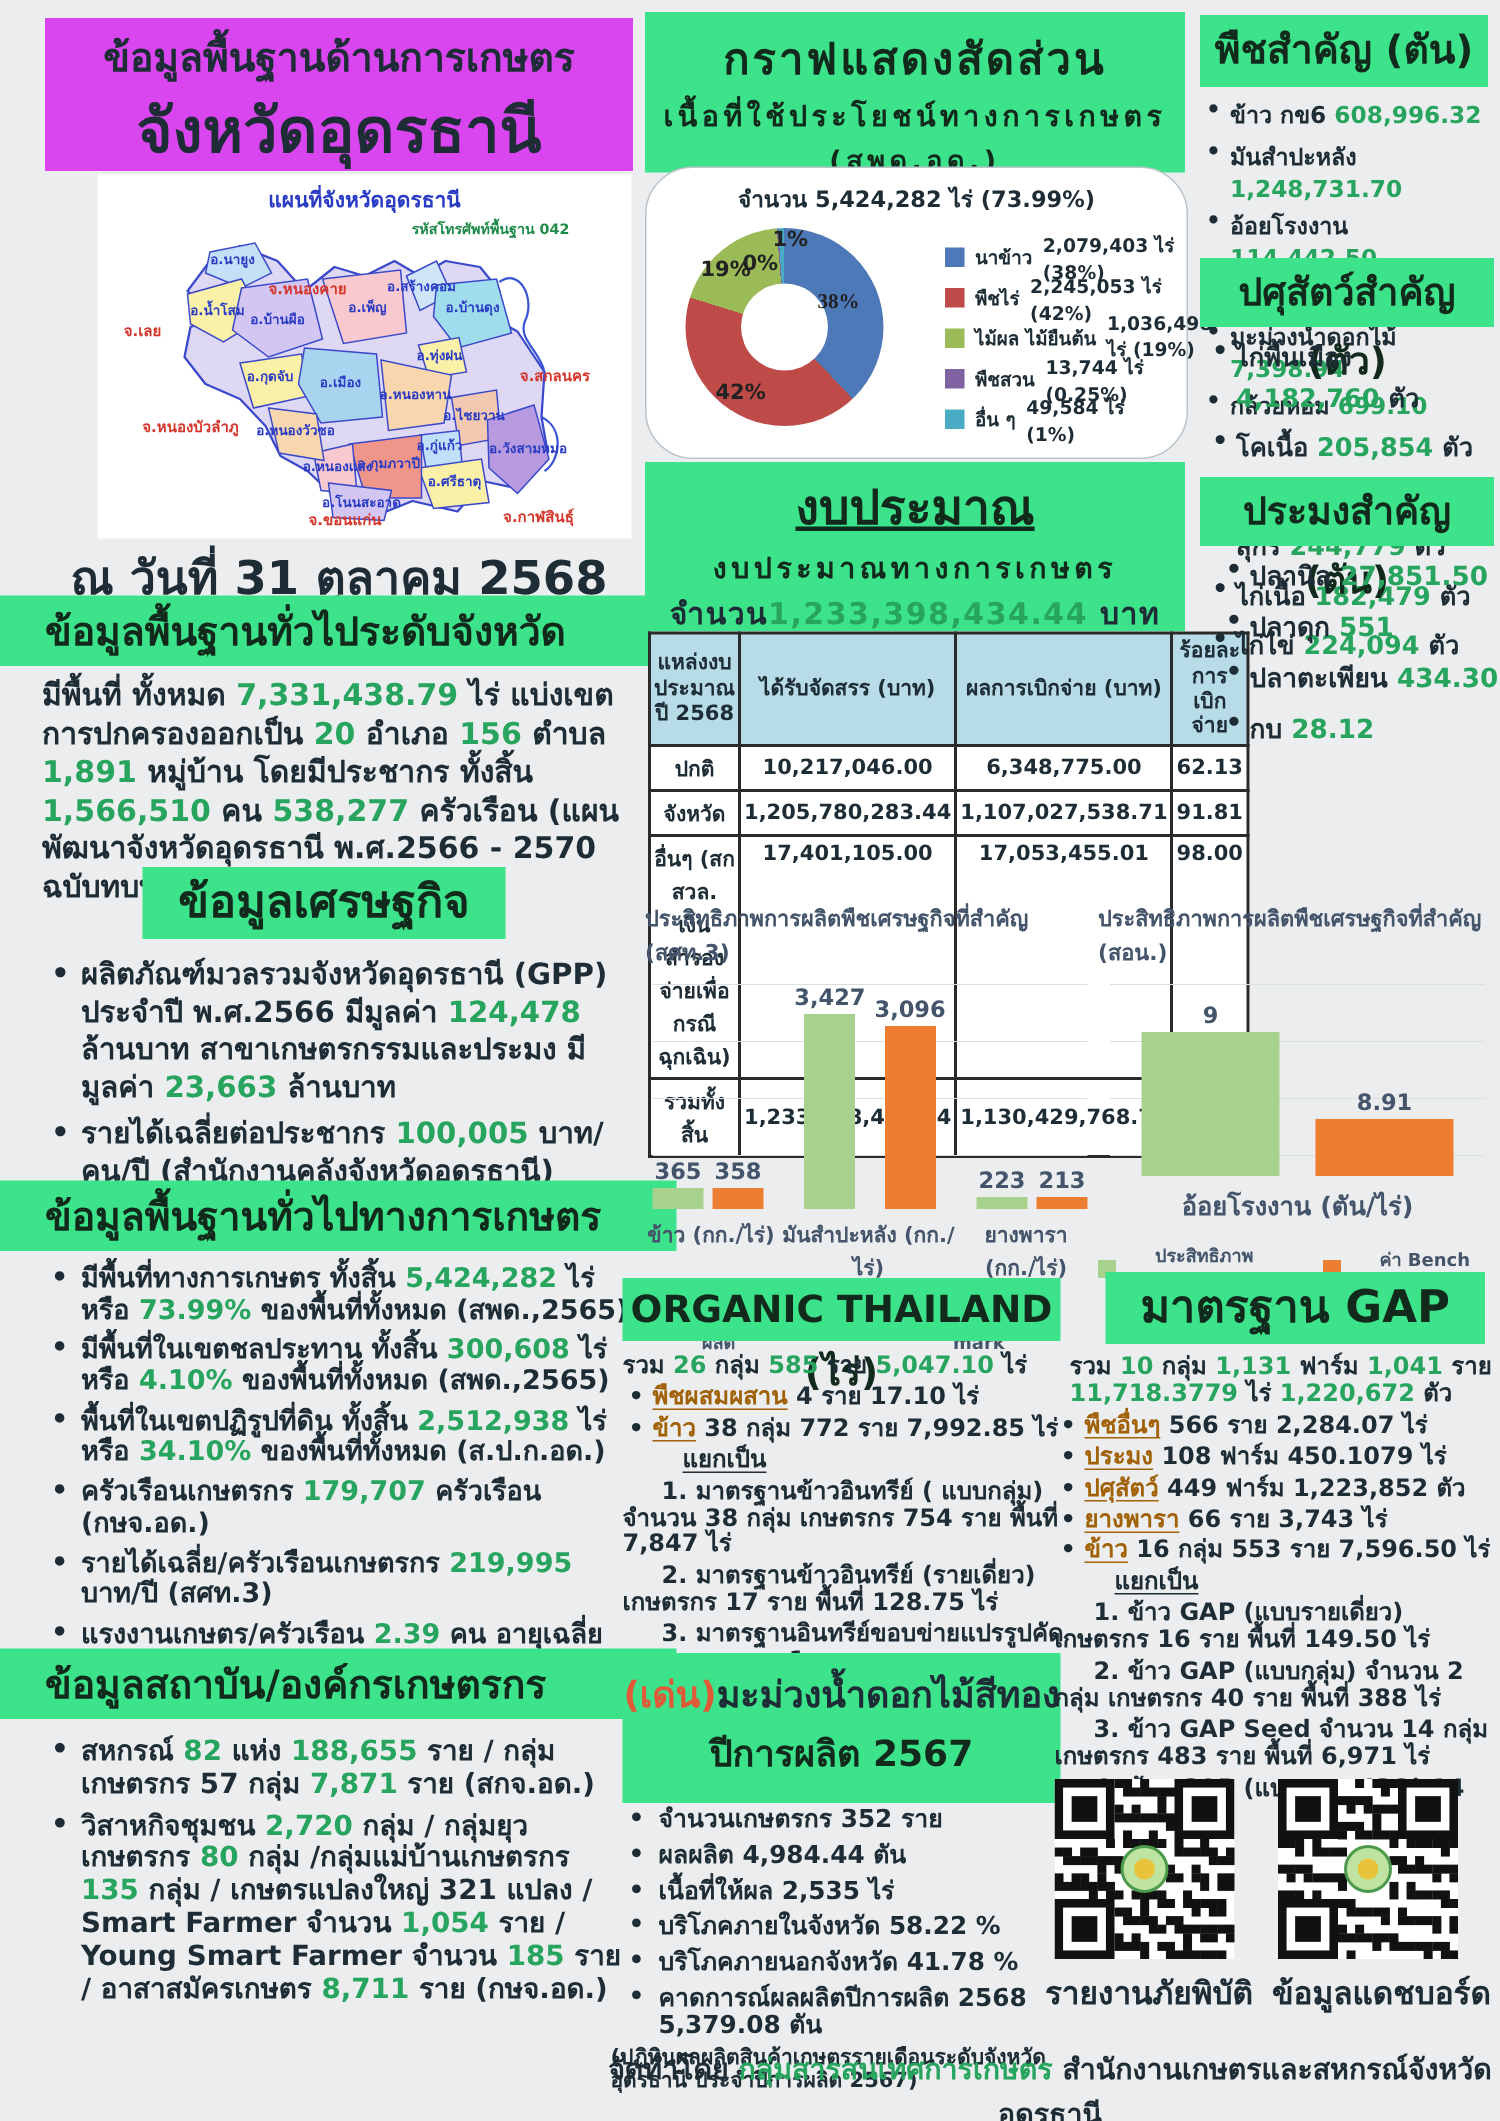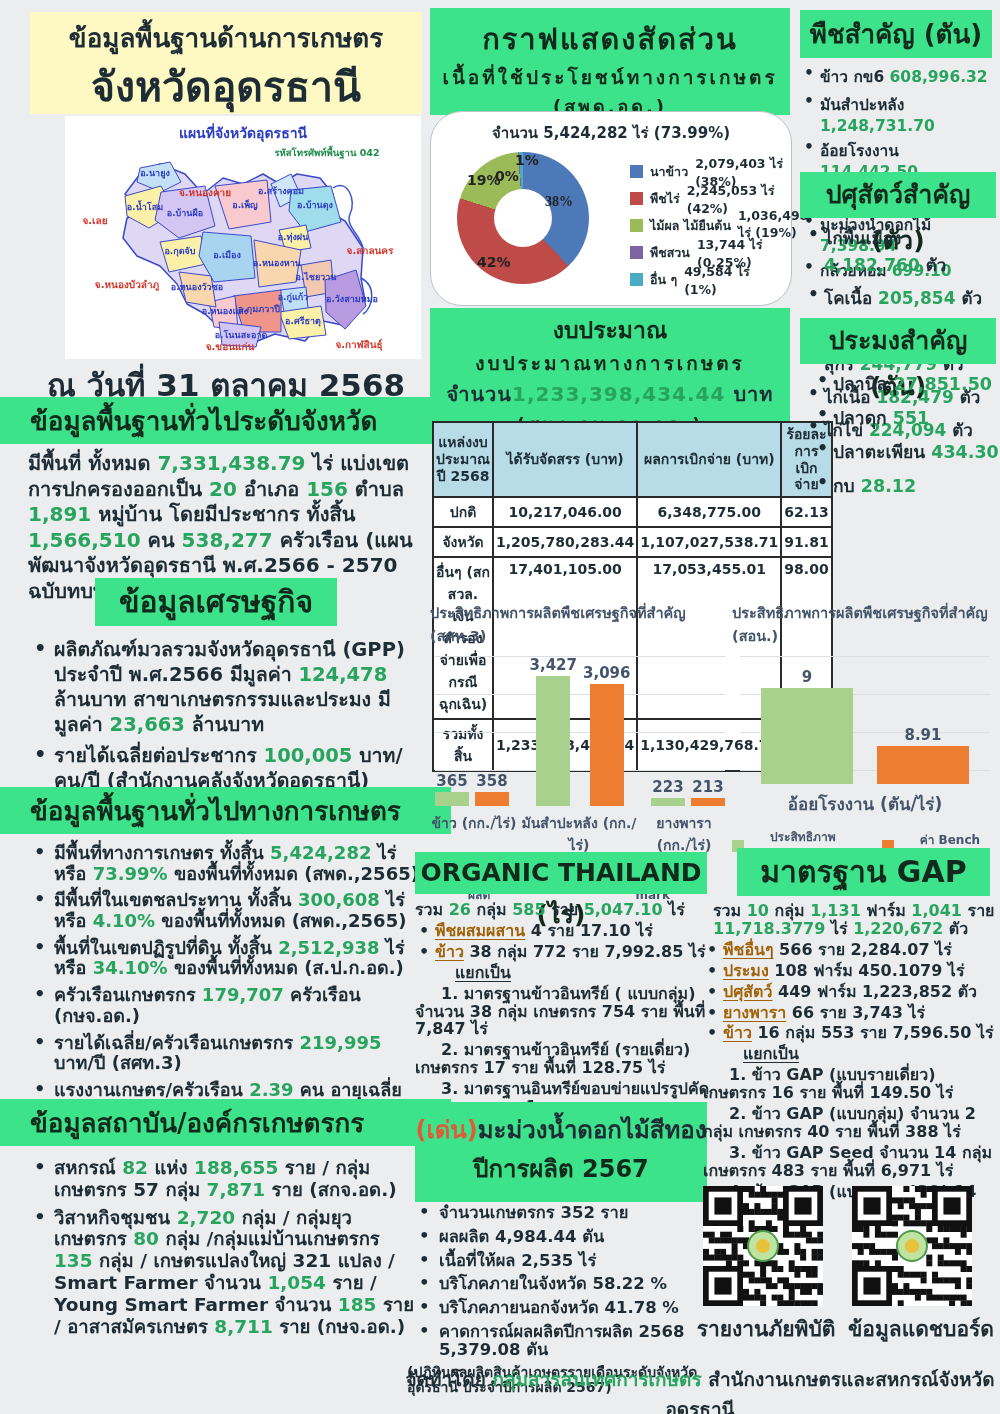--- a/index.html
+++ b/index.html
@@ -4,21 +4,21 @@
 <style>
   html,body{margin:0;padding:0;}
   body{width:1000px;height:1414px;position:relative;background:#ecedee;
        font-family:"DejaVu Sans","Liberation Sans",sans-serif;color:#1d2c35;overflow:hidden;}
   .abs{position:absolute;}
   .seg-d{color:#1d2c35;}
   .seg-g{color:#27a55f;}
   .seg-u{color:#a16207;text-decoration:underline;text-underline-offset:3px;}
   .seg-o{color:#e05a38;}
   
-  .orange-box{background:#fef9c3;text-align:center;}
+  .orange-box{background:#d946ef;text-align:center;}
   .greenbar{background:#3de38b;color:#112a1c;font-weight:800;display:flex;align-items:center;}
   .greenbox{background:#3de38b;color:#112a1c;font-weight:800;text-align:center;}
   .lhead{left:0;width:421px;height:47px;padding-left:30px;font-size:26px;}
   
   .para{font-weight:700;font-size:20px;line-height:1.28;}
   .blist{list-style:none;margin:0;padding:0;font-weight:700;}
   .blist li{position:relative;padding-left:24px;margin-bottom:6px;}
   .blist li::before{content:"\2022";position:absolute;left:4px;top:-1px;}
   
   #pie-box{background:#fff;border:1px solid #b9c4c9;}
@@ -205,21 +205,21 @@
       </div>
     <div class="plrow">
         <span class="sw" style="background: rgb(74, 171, 197);"></span>
         <span class="pln">อื่น ๆ</span>
         <span>49,584 ไร่ (1%)</span>
       </div>
   </div>
 </div>
 
 <div class="abs greenbox" style="left:430px;top:308px;width:360px;height:109px;padding-top:4px;">
-  <div style="font-size:23px;">งบประมาณ</div>
+  <div style="font-size:32px;text-decoration:underline;">งบประมาณ</div>
   <div style="font-size:19px;letter-spacing:3px;">งบประมาณทางการเกษตร</div>
   <div style="font-size:20px;letter-spacing:1px;"><span class="seg-d">จำนวน</span><span class="seg-g">1,233,398,434.44</span><span class="seg-d"> บาท</span></div>
   <div style="font-size:18px;letter-spacing:3px;">(สนง.กษ.จว.อด.)</div>
 </div>
 
 <table class="abs" id="budget-table" style="left:432px;top:421px;">
   <tbody>
       <tr>
     <th style="width:95px;">แหล่งงบประมาณ ปี 2568</th>
     <th style="width:103px;">ได้รับจัดสรร (บาท)</th>

